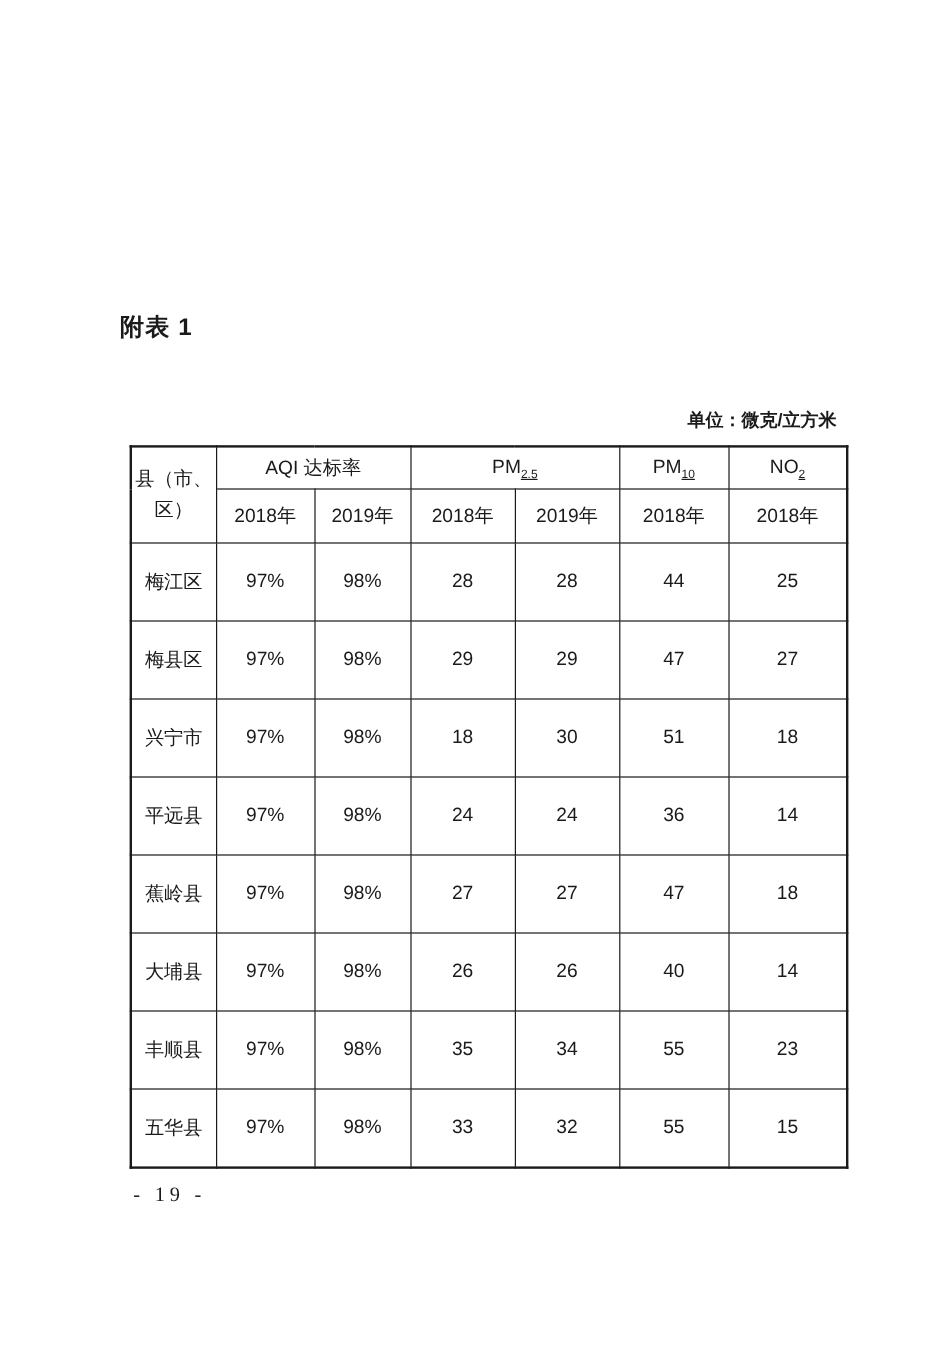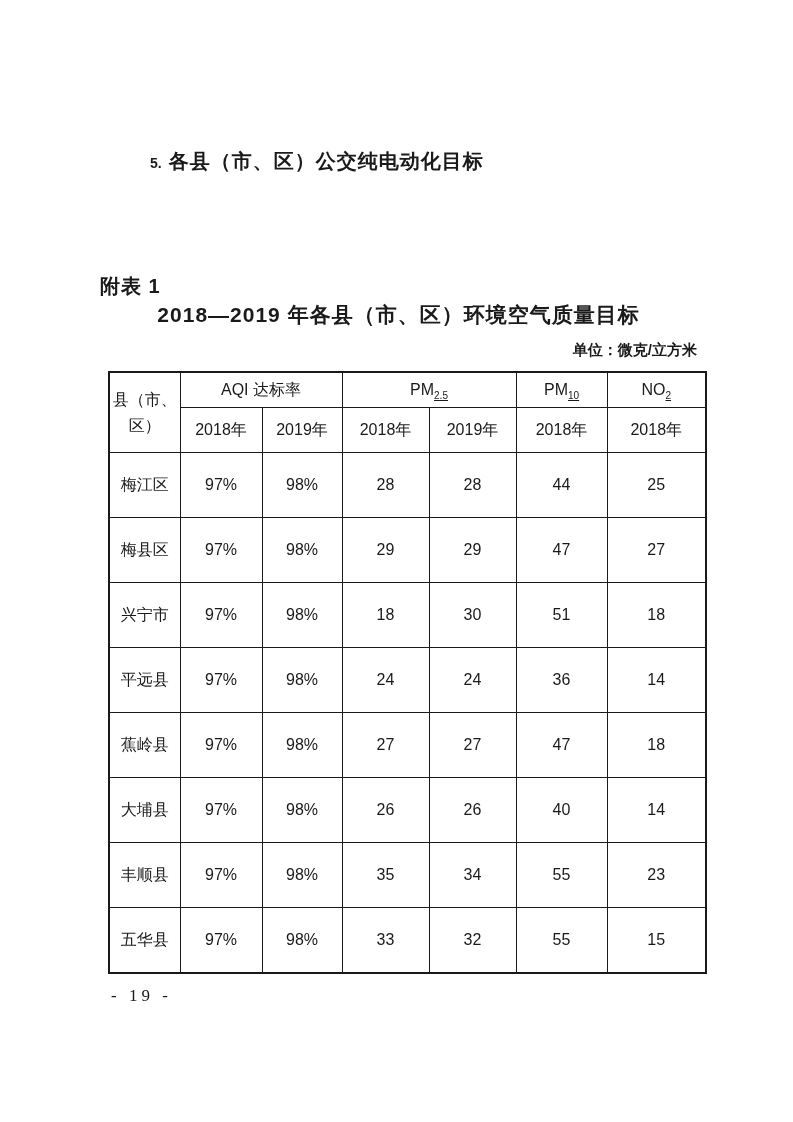--- a/index.html
+++ b/index.html
@@ -27,21 +27,21 @@
   }
   .section-heading .num {
     font-size: 14px;
     font-weight: bold;
     margin-right: 7px;
     letter-spacing: 0;
   }
   .annex-label {
     position: absolute;
     left: 100px;
-    top: 273px;
+    top: 259px;
     font-weight: bold;
     font-size: 20px;
     letter-spacing: 1px;
   }
   .table-title {
     position: absolute;
     left: 100px;
     width: 597px;
     top: 301px;
     text-align: center;
@@ -99,27 +99,23 @@
     font-size: 17px;
     letter-spacing: 4px;
     white-space: pre;
   }
 </style>
 </head>
 <body>
 
 <div class="page">
 
-  <div class="section-heading">
-    <span class="num">5.</span><span>各县（市、区）公交纯电动化目标</span>
-  </div>
 
   <div class="annex-label">附表 1</div>
 
-  <div class="table-title">2018—2019 年各县（市、区）环境空气质量目标</div>
 
   <div class="unit-note">单位：微克/立方米</div>
 
   <table class="aq-table">
     <colgroup>
       <col style="width:71px">
         <col style="width:82px">
         <col style="width:80px">
       <col style="width:87px">
         <col style="width:87px">

